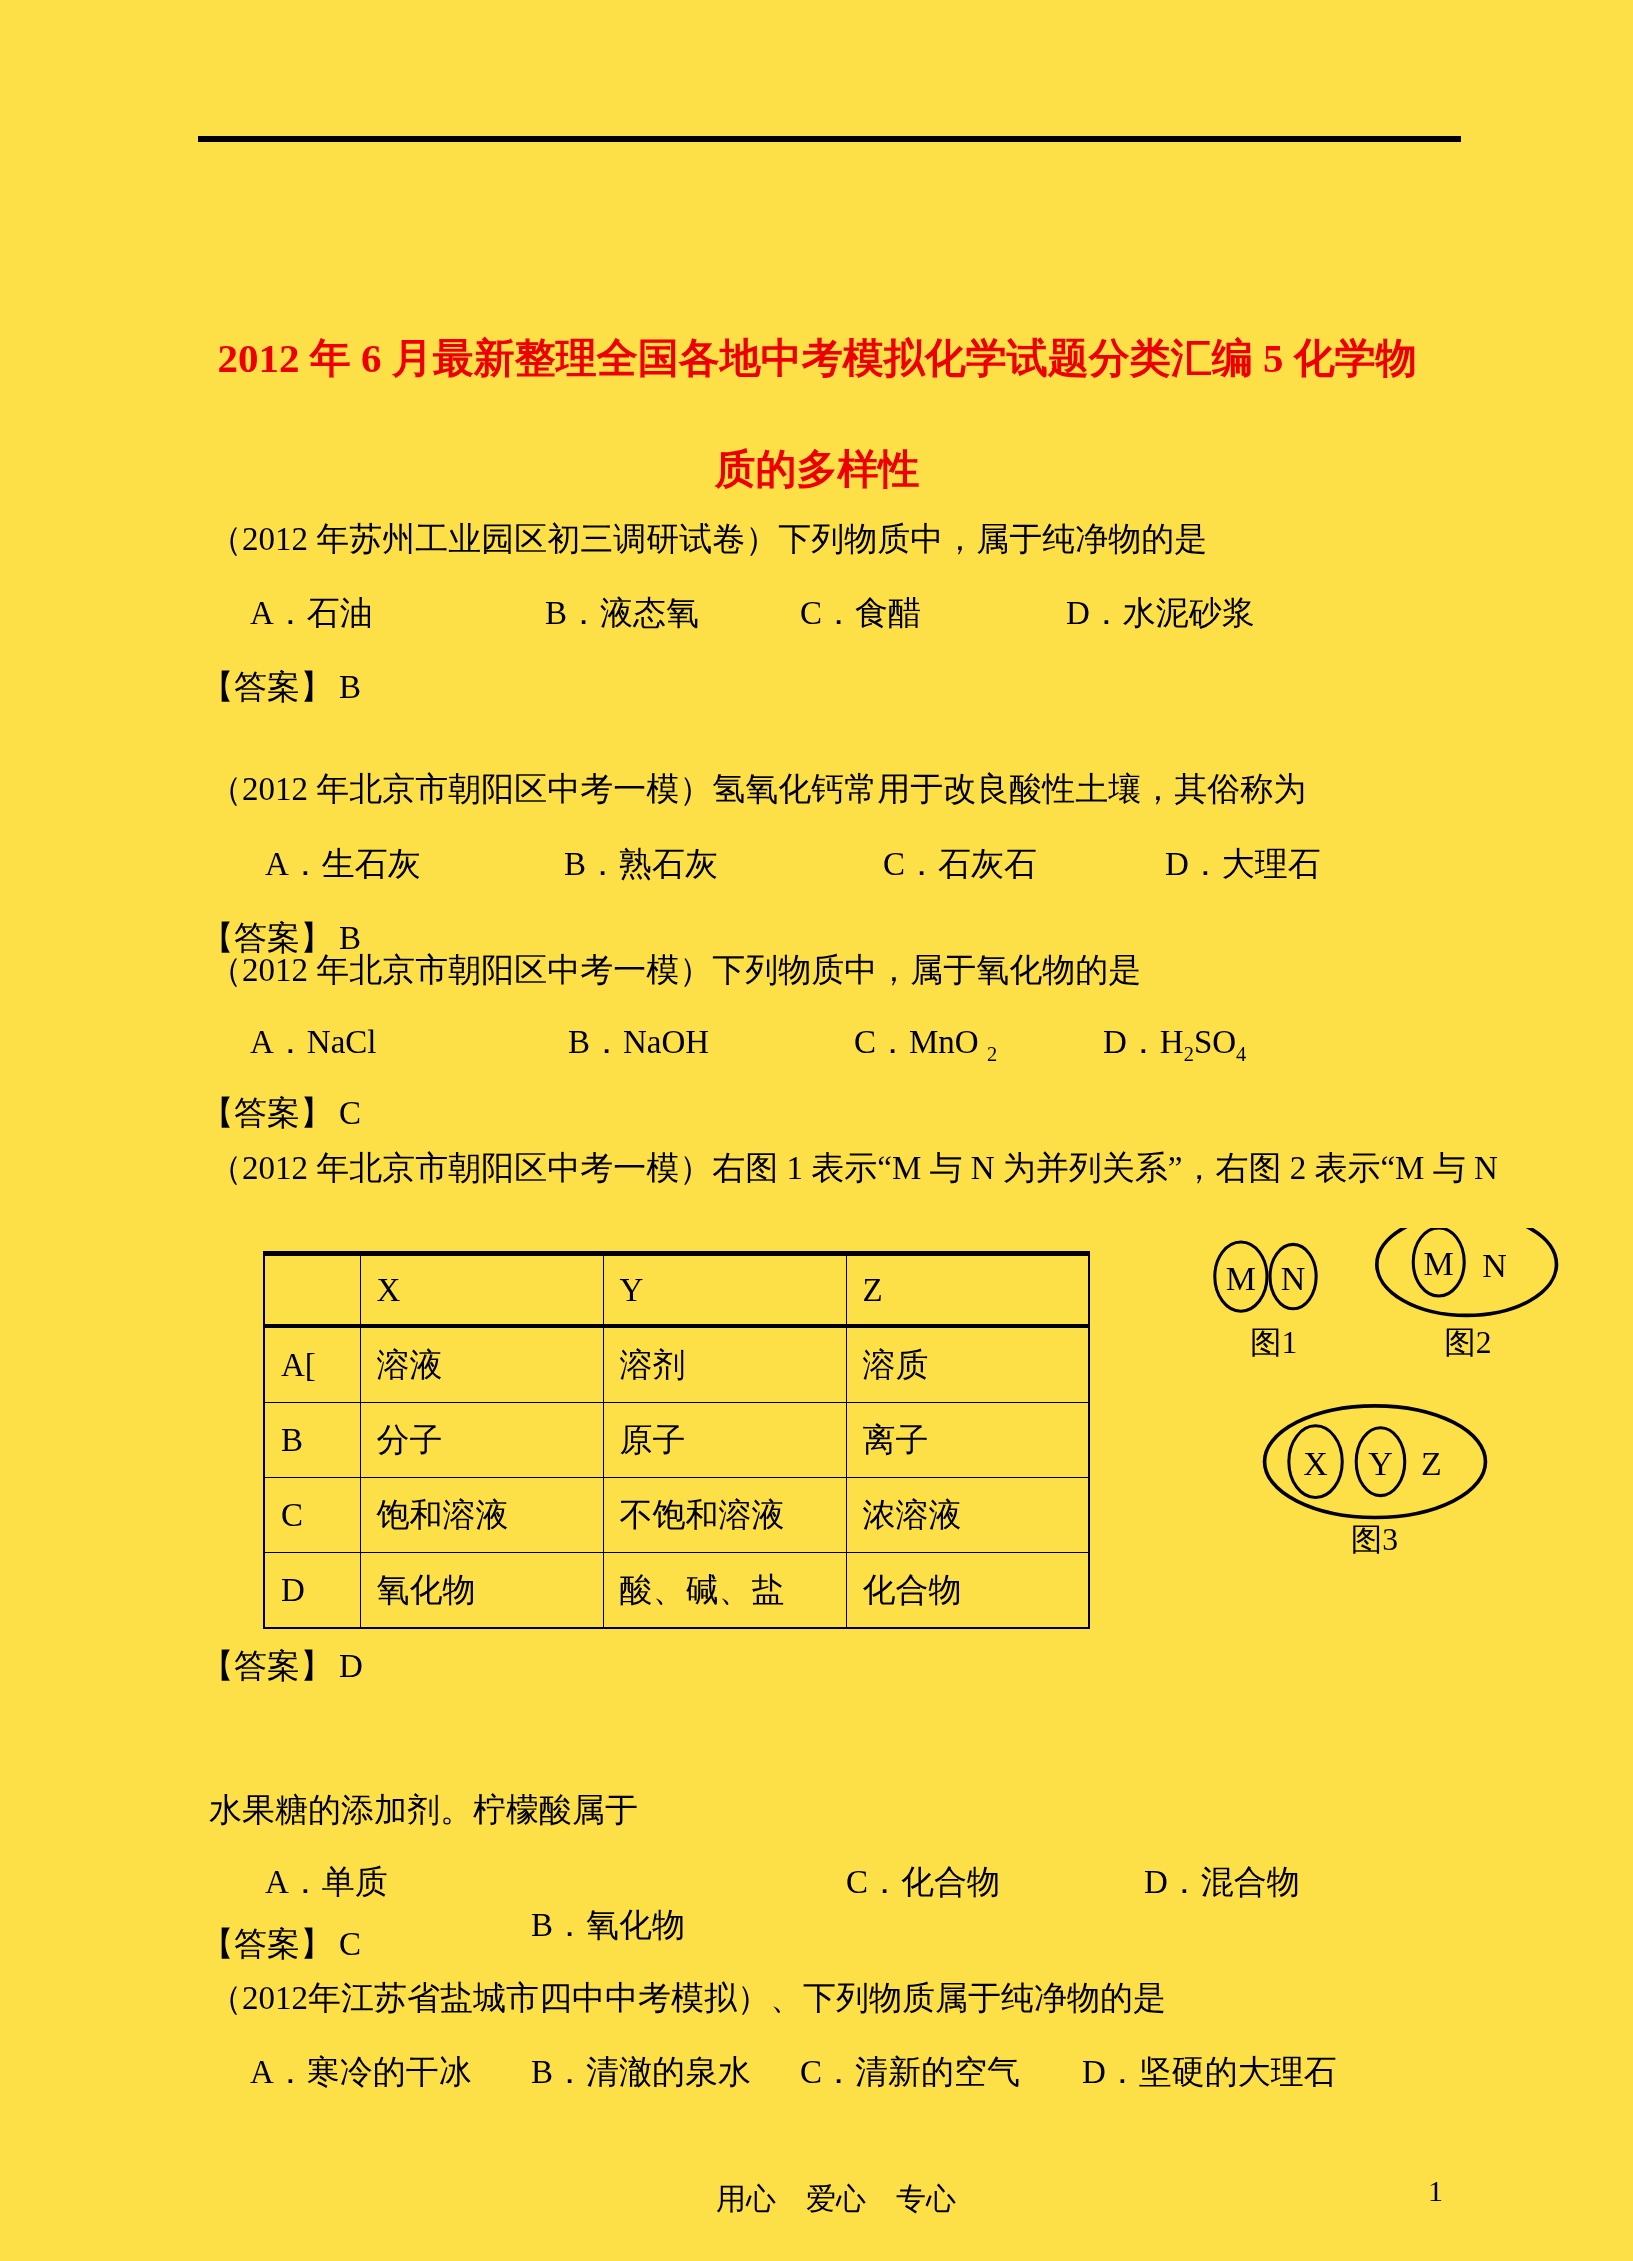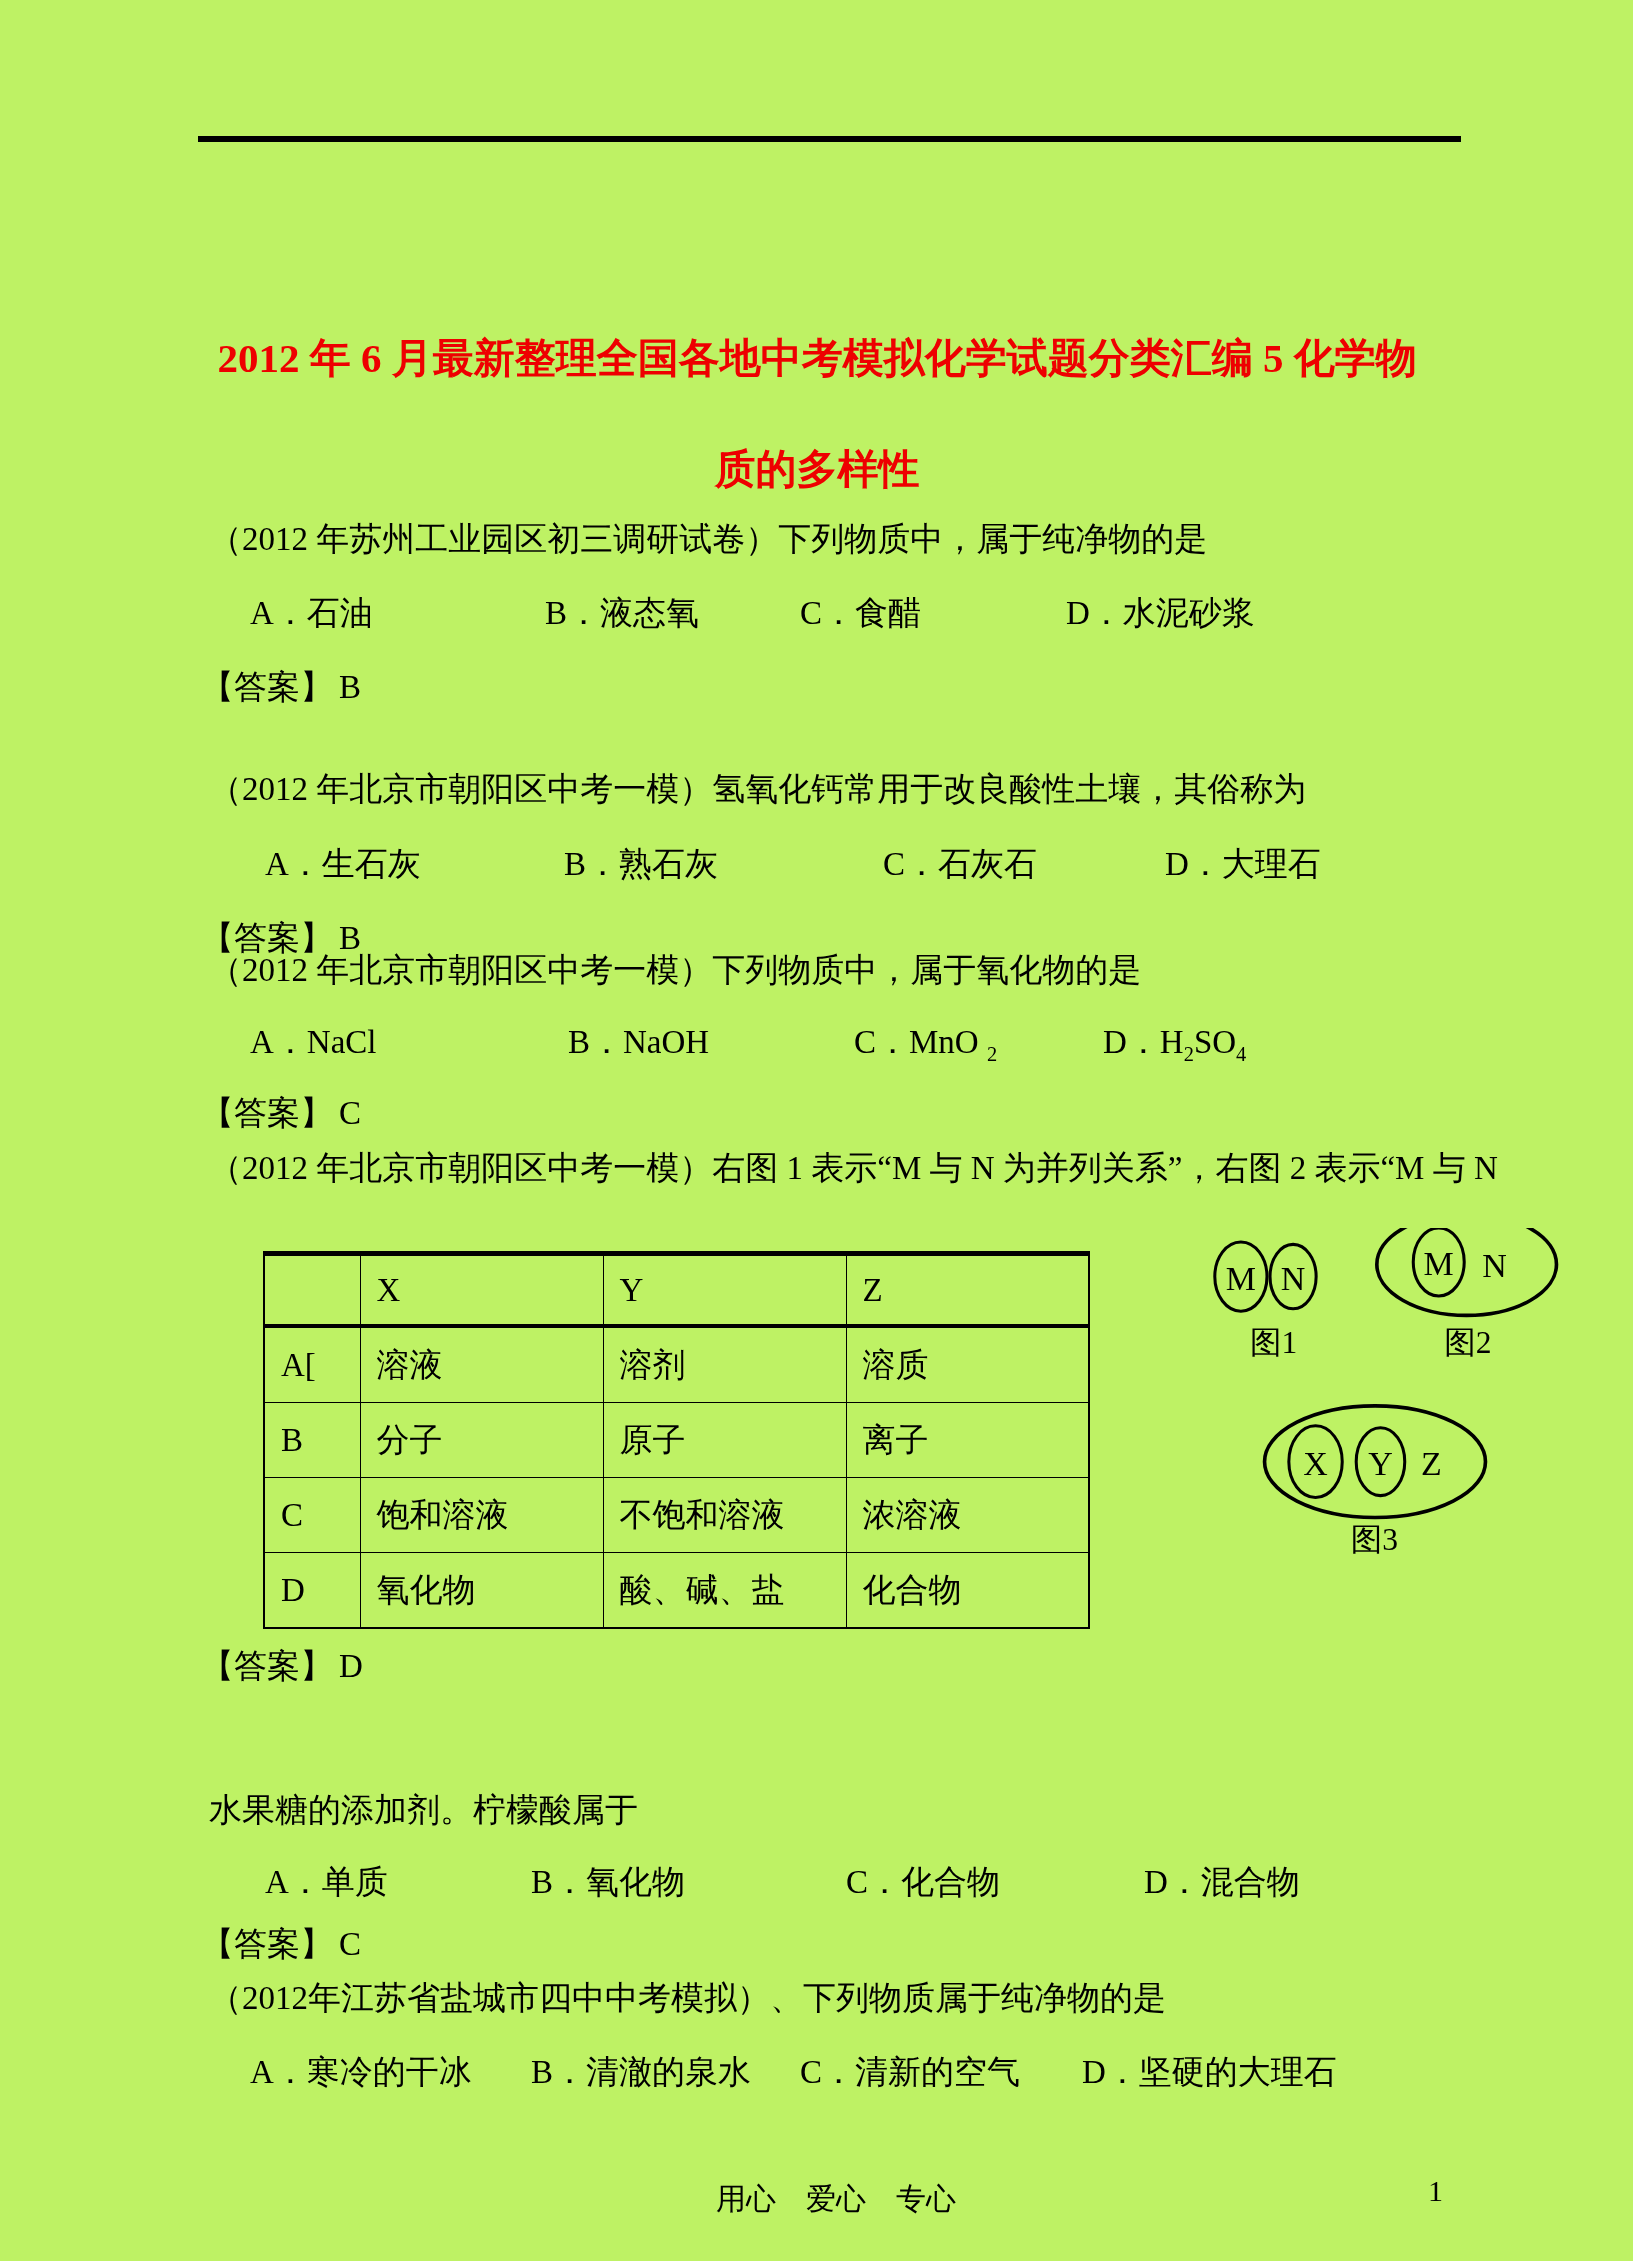--- a/index.html
+++ b/index.html
@@ -1,20 +1,20 @@
 <!DOCTYPE html>
 <html style="font-size:9.7px"><head>
 <meta charset="utf-8">
 <style>
   html,body{margin:0;padding:0;background:#ffffff;}
   .page{
     position:relative;
     width:1633px;
     height:2261px;
-    background:#bef264;
+    background:#fde047;
     color:#000;
     font-family:"Liberation Serif","DejaVu Serif",serif;
     overflow:hidden;
   }
   .abs{position:absolute;}
   .rule{background:#000000;}
   .title-line{
     left:201px;width:1232px;
     font-size:41px;
     font-weight:bold;
@@ -176,21 +176,21 @@
     </g>
   </svg>
 
   <div class="abs ans-line" style="top:1644px;">
     <span>【答案】</span><span class="ans-letter">D</span>
   </div>
 
   <div class="abs body-line" style="top:1788px;">水果糖的添加剂。柠檬酸属于</div>
   <div class="abs opt-row" style="top:1860px;">
     <span class="opt" style="left:64px;">A．单质</span>
-    <span class="opt" style="left:330px;">B．氧化物</span>
+    <span class="opt" style="left:330px;margin-top:43px;">B．氧化物</span>
     <span class="opt" style="left:645px;">C．化合物</span>
     <span class="opt" style="left:943px;">D．混合物</span>
   </div>
   <div class="abs ans-line" style="top:1922px;">
     <span>【答案】</span><span class="ans-letter">C</span>
   </div>
 
   <div class="abs body-line" style="top:1976px;">（2012年江苏省盐城市四中中考模拟）、下列物质属于纯净物的是</div>
   <div class="abs opt-row" style="top:2050px;">
     <span class="opt" style="left:49px;">A．寒冷的干冰</span>

